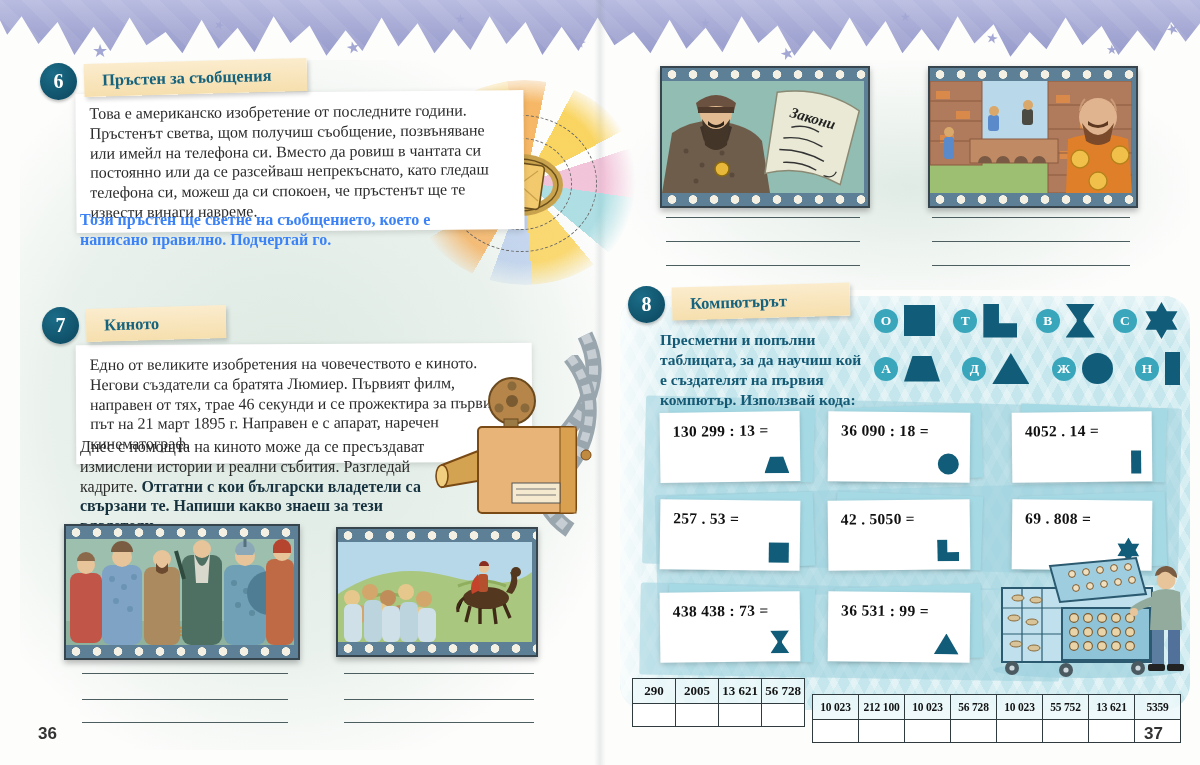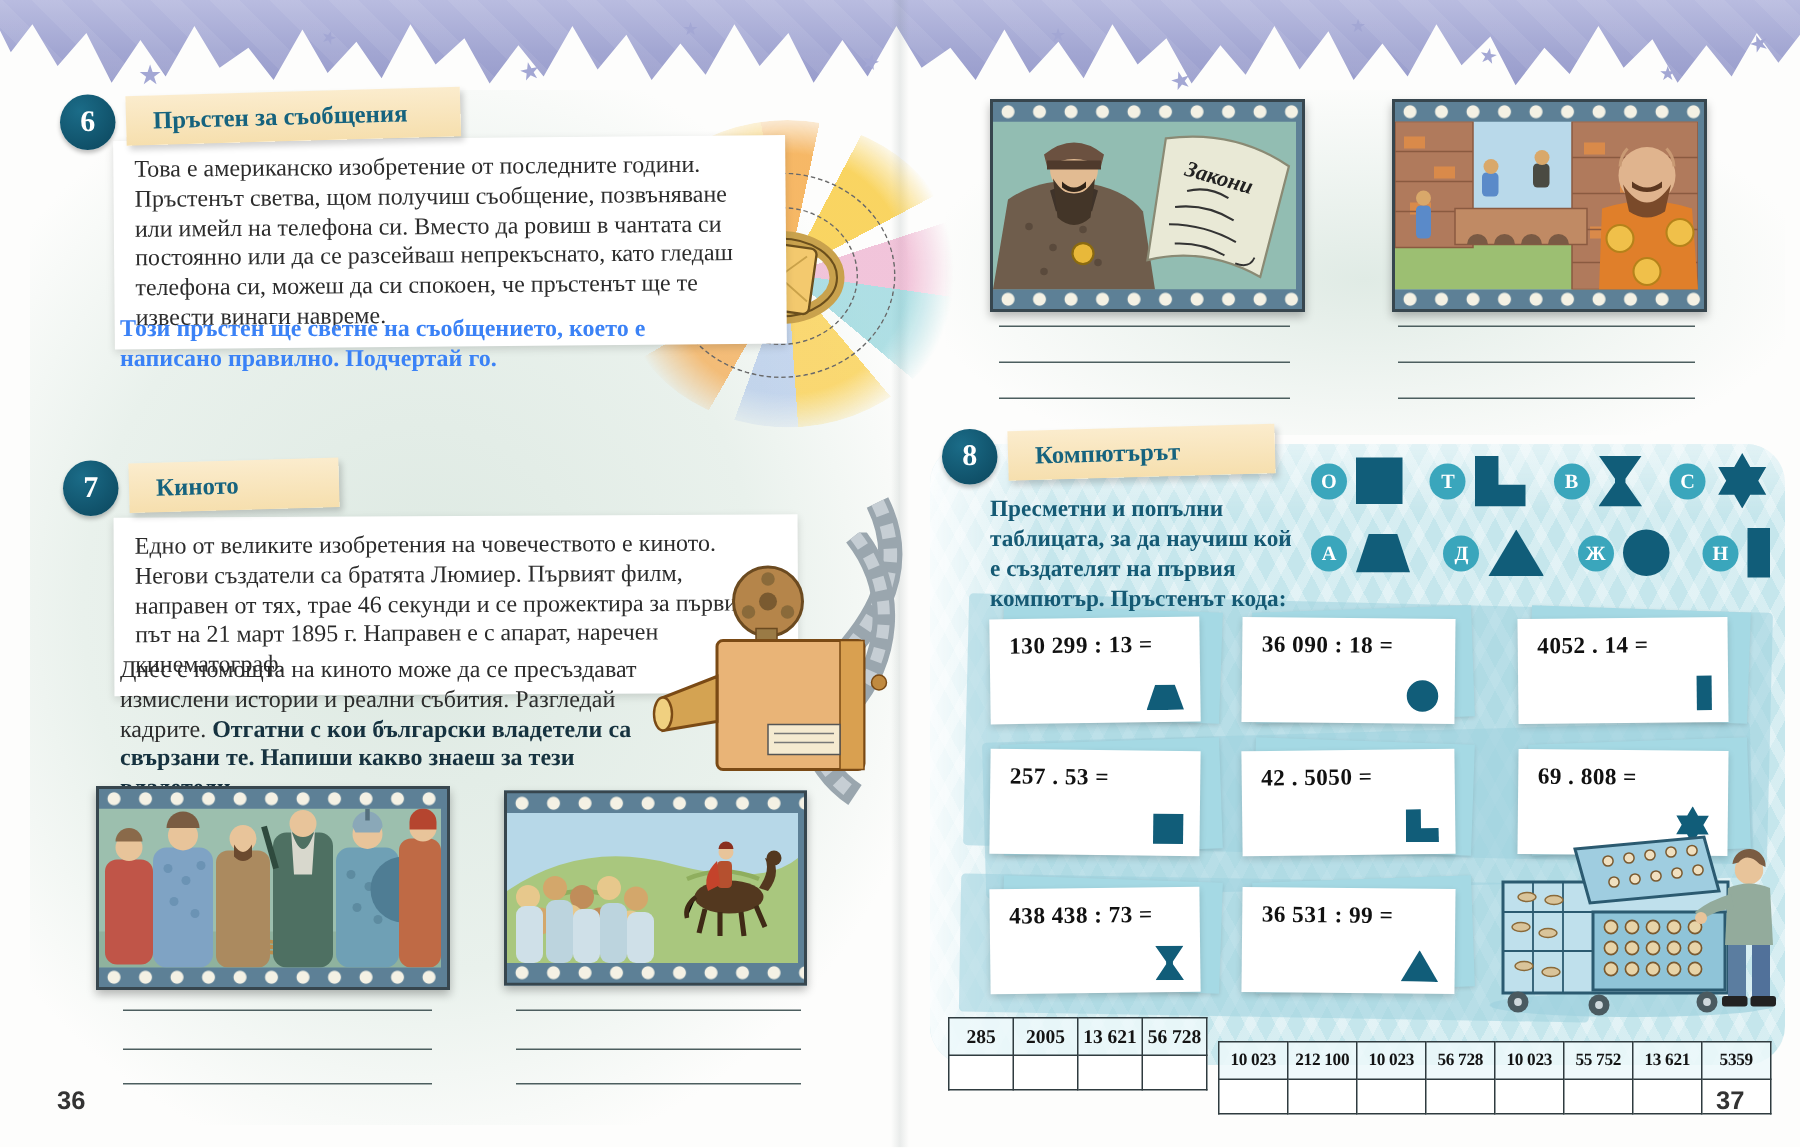--- a/index.html
+++ b/index.html
@@ -387,21 +387,21 @@
   <div class="abs sub-panel" style="left:644px;top:402px;width:536px;height:168px;transform:rotate(1.4deg);"></div>
   <div class="abs sub-panel" style="left:656px;top:488px;width:512px;height:104px;transform:rotate(-1.6deg);"></div>
   <div class="abs sub-panel" style="left:640px;top:586px;width:420px;height:92px;transform:rotate(1deg);"></div>
 
   <div class="abs badge" style="left:628px;top:286px;">
     <span>8</span>
   </div>
   <div class="abs banner" style="left:672px;top:285px;width:160px;height:33px;transform:rotate(-1.6deg);">
     <span class="t">Компютърът</span>
   </div>
-  <div class="abs instruction" style="left:660px;top:330px;width:206px;">Пресметни и попълни таблицата, за да научиш кой е създателят на първия компютър. Пръстенът кода:</div>
+  <div class="abs instruction" style="left:660px;top:330px;width:206px;">Пресметни и попълни таблицата, за да научиш кой е създателят на първия компютър. Използвай кода:</div>
 
   <div class="abs legend-row" style="left:874px;top:302px;width:306px;">
     <div class="legend-item">
       <div class="legend-letter">О</div>
       <div class="shape" data-shape="square"></div>
     </div>
     <div class="legend-item">
       <div class="legend-letter">Т</div>
       <div class="shape" data-shape="l-shape"></div>
     </div>
@@ -538,21 +538,21 @@
       <rect x="164" y="78" width="12" height="36" fill="#5b7da0"></rect>
       <rect x="180" y="78" width="12" height="36" fill="#51719a"></rect>
       <rect x="160" y="112" width="17" height="7" rx="2" fill="#222"></rect>
       <rect x="179" y="112" width="17" height="7" rx="2" fill="#222"></rect>
     </g>
   </svg>
 
   <table class="ans" id="tblL" style="left:632px;top:678px;">
     <tbody>
         <tr class="vrow">
-      <td>285</td>
+      <td>290</td>
       <td>2005</td>
       <td>13 621</td>
       <td>56 728</td>
     </tr>
     <tr class="erow">
       <td></td>
       <td></td>
       <td></td>
       <td></td>
     </tr>

